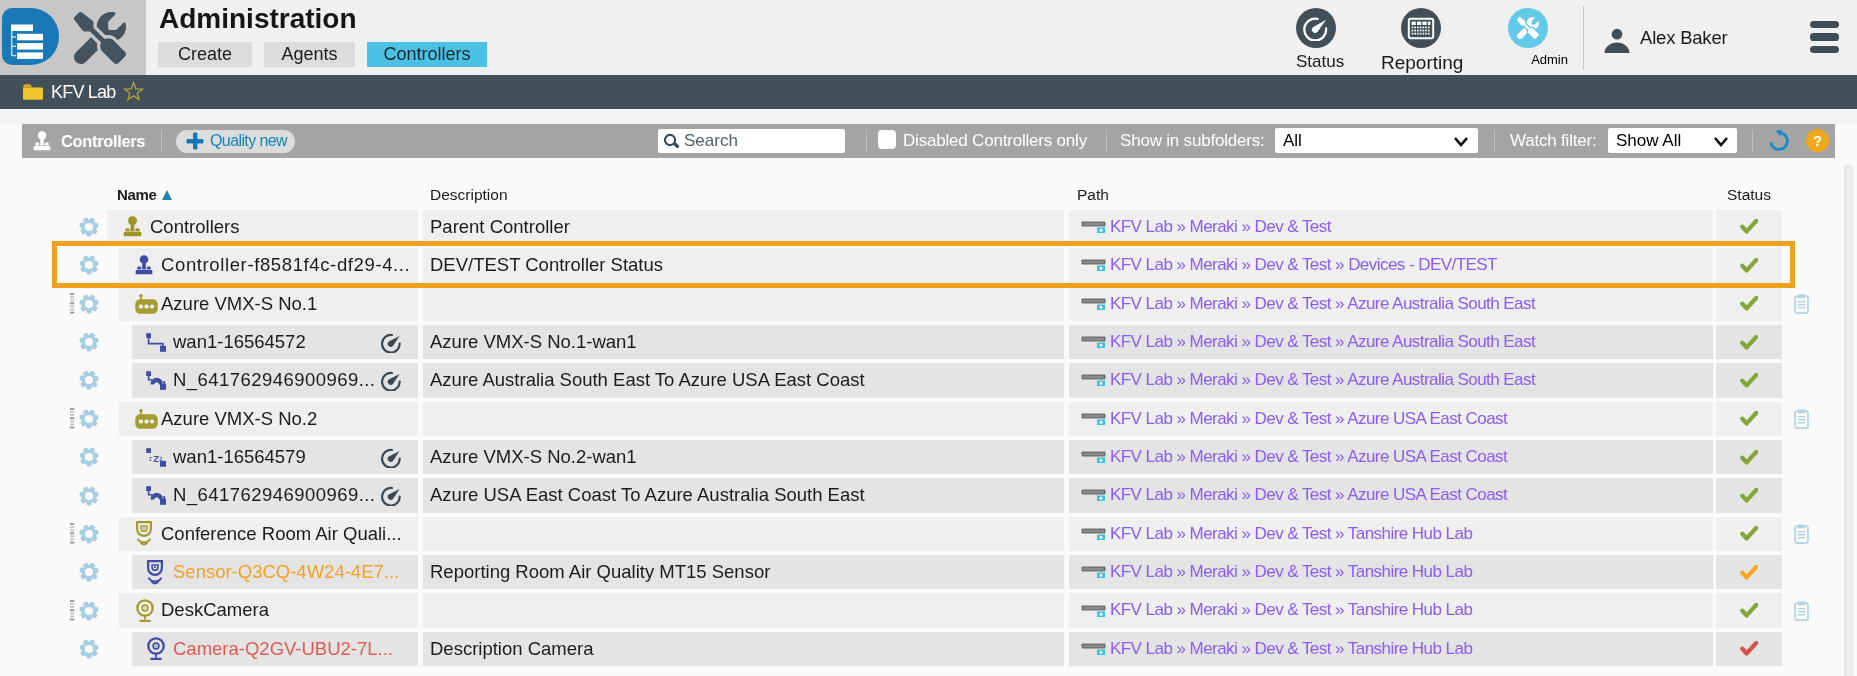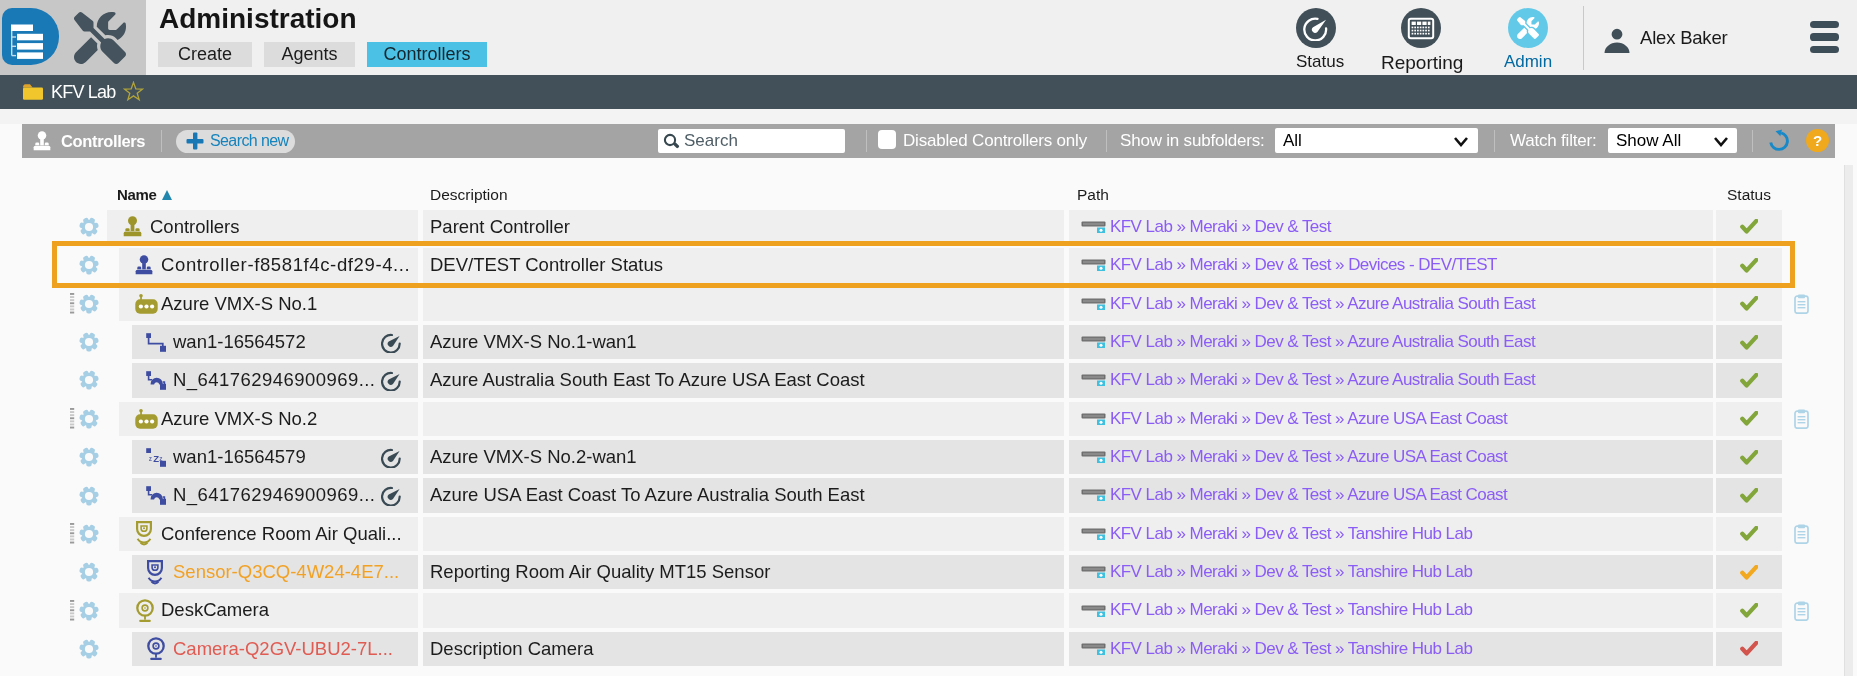--- a/index.html
+++ b/index.html
@@ -70,21 +70,21 @@
       <rect x="18.20" y="15.80" width="1.7" height="1.7" fill="#fff"></rect>
       <rect x="20.92" y="15.80" width="1.7" height="1.7" fill="#fff"></rect>
     </svg>
   </div>
 <div class="abs" style="left:1381px;top:52px;width:80px;text-align:center;font-size:19px;color:#1a1a1a">Reporting</div>
 <div class="abs" style="left:1508px;top:8px;width:40px;height:40px;border-radius:50%;background:#63c9e8;display:flex;align-items:center;justify-content:center">
     <svg width="22" height="22" viewBox="0 0 512 512">
       <path fill="#fff" d="M78.6 5C69.1-2.4 55.6-1.5 47 7L7 47c-8.5 8.5-9.4 22-2.1 31.6l80 104c4.5 5.9 11.6 9.4 19 9.4h54.1l109 109c-14.7 29-10 65.4 14.3 89.6l112 112c12.5 12.5 32.8 12.5 45.3 0l64-64c12.5-12.5 12.5-32.8 0-45.3l-112-112c-24.2-24.2-60.6-29-89.6-14.3l-109-109V104c0-7.5-3.5-14.5-9.4-19L78.6 5zM19.9 396.1C7.2 408.8 0 426.1 0 444.1C0 481.6 30.4 512 67.9 512c18 0 35.3-7.2 48-19.9L233.7 374.3c-7.8-20.9-9-43.6-3.6-65.1l-61.7-61.7L19.9 396.1zM512 144c0-10.5-1.1-20.7-3.2-30.5c-2.4-11.2-16.1-14.1-24.2-6l-63.9 63.9c-3 3-7.1 4.7-11.3 4.7H352c-8.8 0-16-7.2-16-16V102.6c0-4.2 1.7-8.3 4.7-11.3l63.9-63.9c8.1-8.1 5.2-21.8-6-24.2C388.7 1.1 378.5 0 368 0C288.5 0 224 64.5 224 144l0 .8 85.3 85.3c36-9.1 75.8 .5 104 28.7l15.7 15.7c49-23 83-72.8 83-130.5z"></path>
     </svg>
   </div>
-<div class="abs" style="left:1488px;top:52px;width:80px;text-align:center;font-size:17px;color:#0369a1">Admin</div>
+<div class="abs" style="left:1488px;top:52px;width:80px;text-align:right;font-size:13px;color:#000000">Admin</div>
 <div class="abs" style="left:1583px;top:6px;width:1px;height:64px;background:#c9c9c9"></div>
 <div class="abs" style="left:1603px;top:27px"><svg width="28" height="26" viewBox="0 0 28 26">
       <path d="M1.5,26 a12.5,10.4 0 0 1 25,0 Z" fill="#414f58"></path>
       <circle cx="14" cy="7.2" r="6.4" fill="#414f58" stroke="#f0f0f0" stroke-width="2"></circle>
     </svg></div>
 <div class="abs" style="left:1640px;top:27px;font-size:18.5px;letter-spacing:-0.2px;color:#1a1a1a">Alex Baker</div>
 <div class="abs" style="left:1810px;top:21px;width:29px;height:7.2px;border-radius:3.6px;background:#3e4e58"></div>
 <div class="abs" style="left:1810px;top:33.4px;width:29px;height:7.2px;border-radius:3.6px;background:#3e4e58"></div>
 <div class="abs" style="left:1810px;top:45.8px;width:29px;height:7.2px;border-radius:3.6px;background:#3e4e58"></div>
 
@@ -113,21 +113,21 @@
   </div>
 <div class="abs" style="left:61px;top:124px;font-weight:bold;color:#fff;font-size:16.5px;letter-spacing:-0.35px;line-height:34px">Controllers</div>
 <div class="abs" style="left:161px;top:130px;width:1px;height:22px;background:#bfbfbf"></div>
 <div class="abs" style="left:175.5px;top:129.5px;width:119px;height:23.5px;background:#dcdcdc;border-radius:12px"></div>
 <div class="abs icon" style="left:186px;top:124px;height:34px">
     <svg width="18" height="18" viewBox="0 0 18 18">
       <rect x="7" y="0.5" width="4.4" height="17" rx="1" fill="#1878b6"></rect>
       <rect x="0.5" y="7" width="17" height="4.4" rx="1" fill="#1878b6"></rect>
     </svg>
   </div>
-<div class="abs" style="left:210px;top:124px;font-size:16px;letter-spacing:-0.6px;line-height:34px;color:#1583bc">Search new</div>
+<div class="abs" style="left:210px;top:124px;font-size:16px;letter-spacing:-0.6px;line-height:34px;color:#1583bc">Quality new</div>
 <div class="abs" style="left:658px;top:128.5px;width:187px;height:24px;background:#fff;border-radius:2px"></div>
 <div class="abs icon" style="left:663px;top:124px;height:34px">
     <svg width="17" height="17" viewBox="0 0 17 17">
       <circle cx="7" cy="7" r="5.1" fill="none" stroke="#37474f" stroke-width="2.1"></circle>
       <rect x="10.2" y="9.4" width="6.4" height="3.4" rx="1.2" transform="rotate(45 11.9 11.4)" fill="#37474f"></rect>
     </svg>
   </div>
 <div class="abs" style="left:684px;top:124px;font-size:17px;line-height:34px;color:#4f5e66">Search</div>
 <div class="abs" style="left:866px;top:130px;width:1px;height:22px;background:#bfbfbf"></div>
 <div class="abs" style="left:877.5px;top:130px;width:18.5px;height:18.5px;background:#fff;border-radius:4px"></div>

